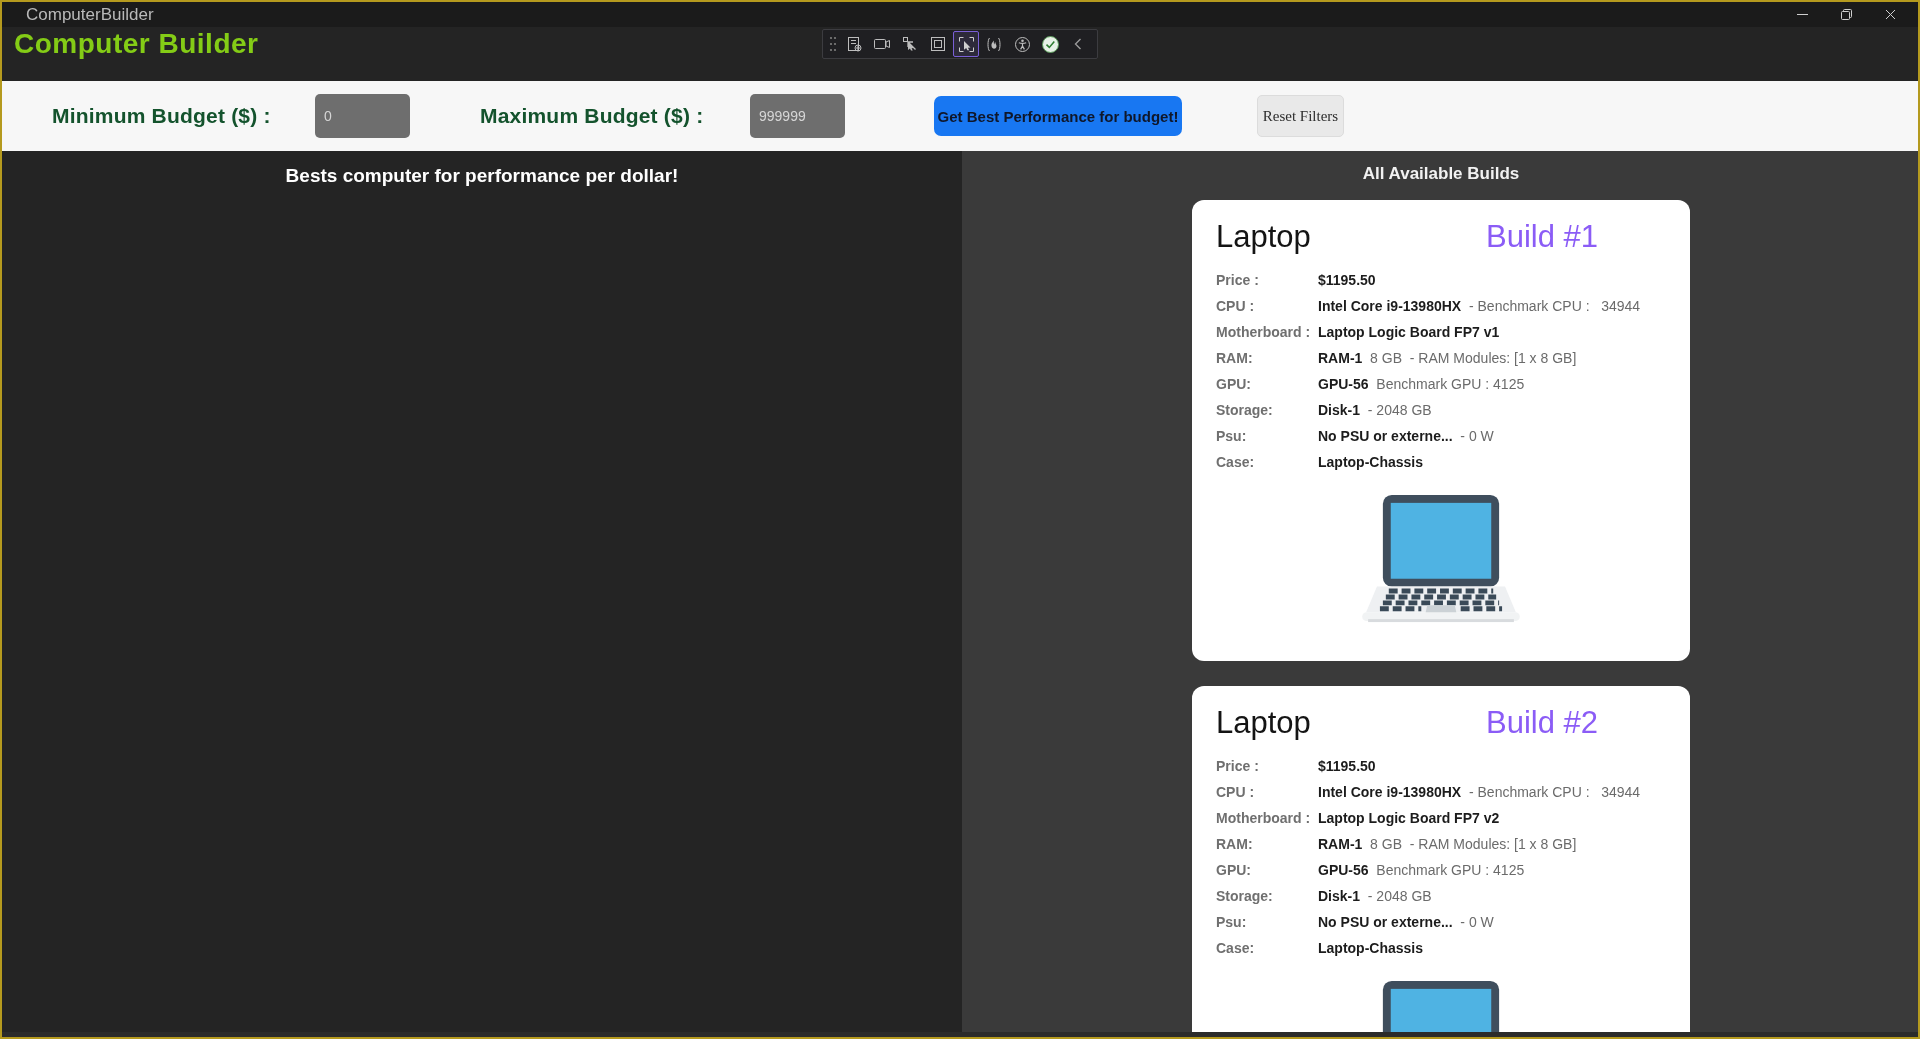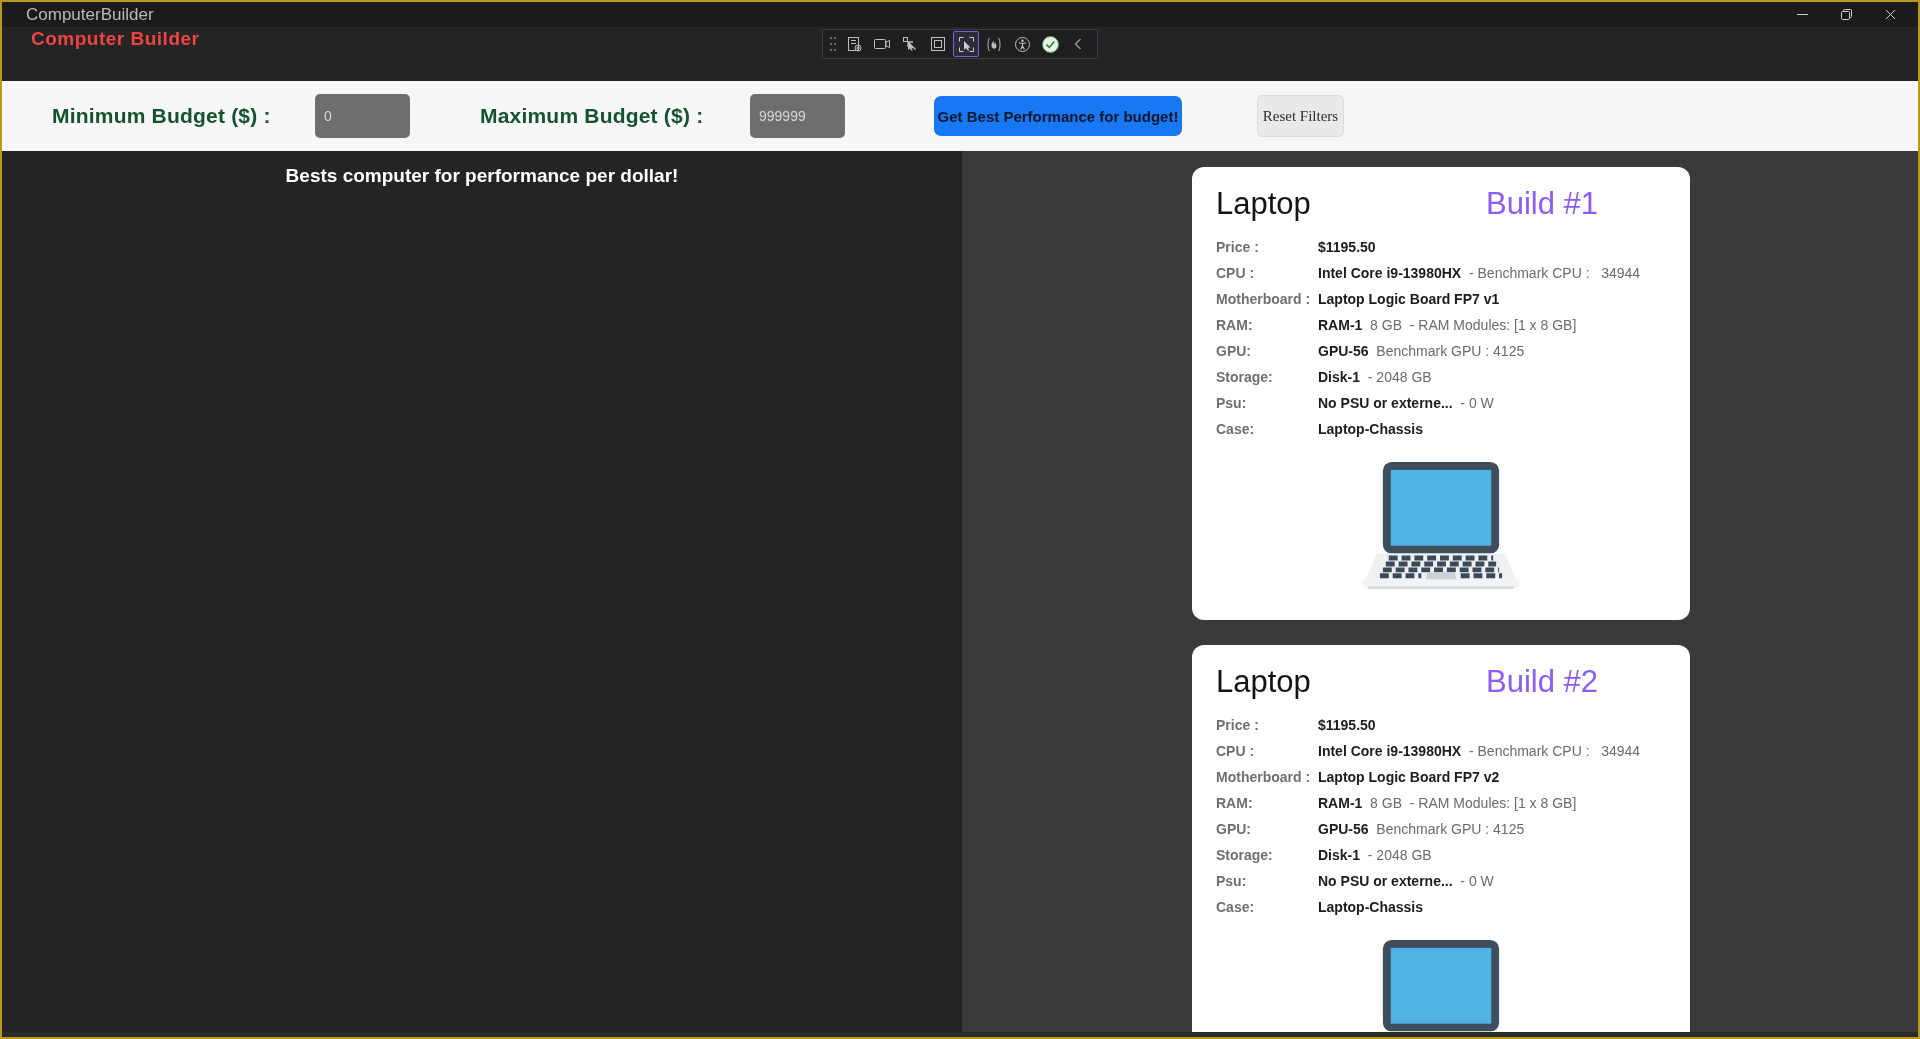--- a/index.html
+++ b/index.html
@@ -22,21 +22,21 @@
     width:44px; height:25px; display:flex; align-items:center; justify-content:center;
     color:#cfcfcf; font-size:13px; cursor:default; background:transparent; border:none;
   }
   .win-btn svg { display:block; }
 
   
   .appheader {
     position:absolute; left:0; top:25px; right:0; height:54px; background:#242424;
   }
   .app-title {
-    position:absolute; left:29px; top:1px; font-size:19px; font-weight:bold; color:#ef4444;
+    position:absolute; left:12px; top:1px; font-size:28px; font-weight:bold; color:#84cc16;
     letter-spacing:0.5px;
   }
 
   
   .debug-toolbar {
     position:absolute; left:50%; transform:translateX(-50%); top:2px;
     height:30px; display:flex; align-items:center; gap:2px;
     background:#1f1f22; border:1px solid #3c3c40; border-radius:2px; padding:0 6px 0 4px;
   }
   .dbg-btn {
@@ -84,21 +84,21 @@
   .left-heading { margin-top:14px; color:#ffffff; font-size:19px; font-weight:bold; }
   .right-panel {
     position:absolute; left:960px; top:0; width:958px; height:881px; background:#3a3a3a;
     overflow:hidden; text-align:center;
   }
   .right-heading { margin-top:13px; color:#f2f2f2; font-size:17px; font-weight:bold; }
 
   
   .card {
     width:498px; margin:16px auto 0; background:#ffffff; border-radius:12px;
-    padding:14px 24px 22px; text-align:left;
+    padding:14px 24px 30px; text-align:left;
   }
   .card + .card { margin-top:25px; }
   .card-head { display:flex; align-items:center; height:46px; margin-bottom:7px; }
   .card-type { flex:1; font-size:31px; color:#141414; }
   .card-no { font-size:31px; color:#8b5cf6; margin-right:68px; }
   .spec-row { display:flex; height:26px; align-items:center; font-size:14px; }
   .spec-label { width:102px; color:#6f6f6f; font-weight:bold; flex-shrink:0; }
   .spec-value { color:#1c1c1c; font-weight:bold; white-space:pre; }
   .spec-extra { color:#6b6b6b; white-space:pre; }
   .laptop-wrap { margin-top:20px; text-align:center; }
@@ -226,20 +226,21 @@
     <button class="btn-reset">Reset Filters</button>
   </div>
 
   <div class="content">
 
     <div class="left-panel">
       <div class="left-heading">Bests computer for performance per dollar!</div>
     </div>
 
     <div class="right-panel">
+      <div class="right-heading">All Available Builds</div>
 
       <div class="card">
         <div class="card-head">
           <span class="card-type">Laptop</span>
           <span class="card-no">Build #1</span>
         </div>
         <div class="spec-row">
           <span class="spec-label">Price :</span>
           <span class="spec-value">$1195.50</span>
           <span class="spec-extra"></span>

